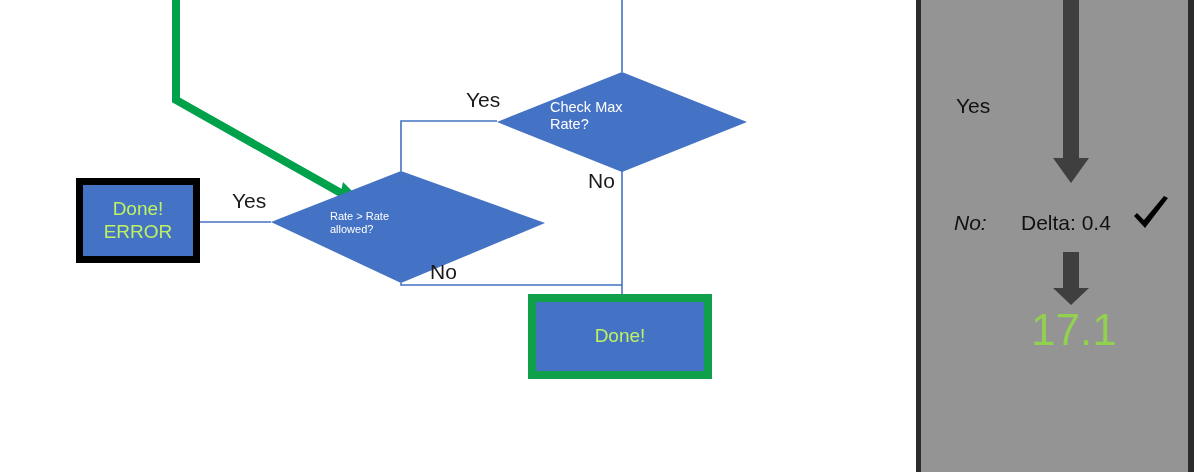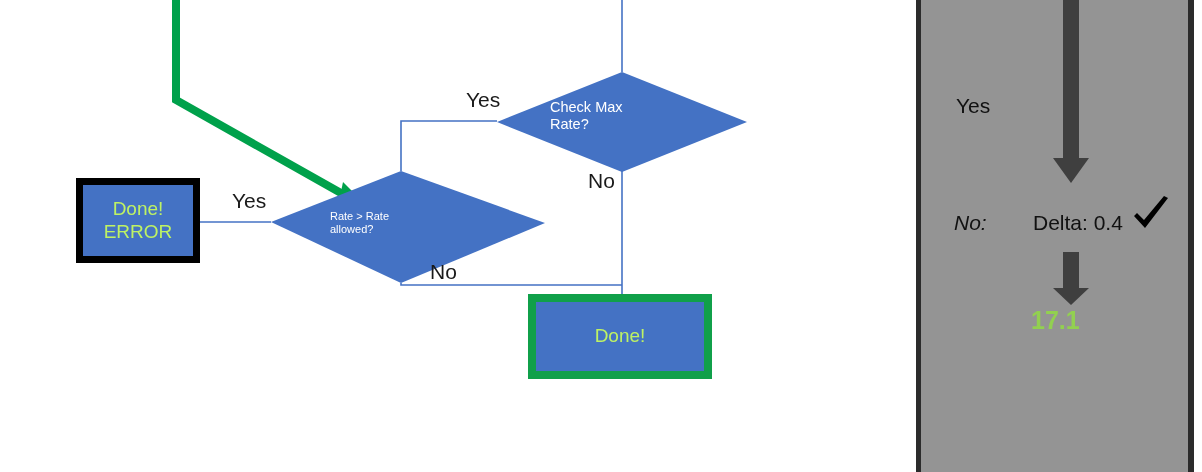--- a/index.html
+++ b/index.html
@@ -116,27 +116,27 @@
   }
   .panel-text {
     position: absolute;
     color: #111111;
     font-size: 21px;
     line-height: 1;
     white-space: nowrap;
   }
   #panel-yes   { left: 35px;  top: 95px; }
   #panel-no    { left: 33px;  top: 212px; font-style: italic; }
-  #panel-delta { left: 112px; top: 212px; }
+  #panel-delta { left: 100px; top: 212px; }
   #panel-value {
     position: absolute;
     left: 110px;
     top: 308px;
-    font-size: 25px;
-    font-weight: bold;
+    font-size: 44px;
+    font-weight: normal;
     color: #92D050;
     line-height: 1;
     white-space: nowrap;
   }
   #panel-check {
     position: absolute;
     left: 210px;
     top: 196px;
     width: 40px;
     height: 38px;

